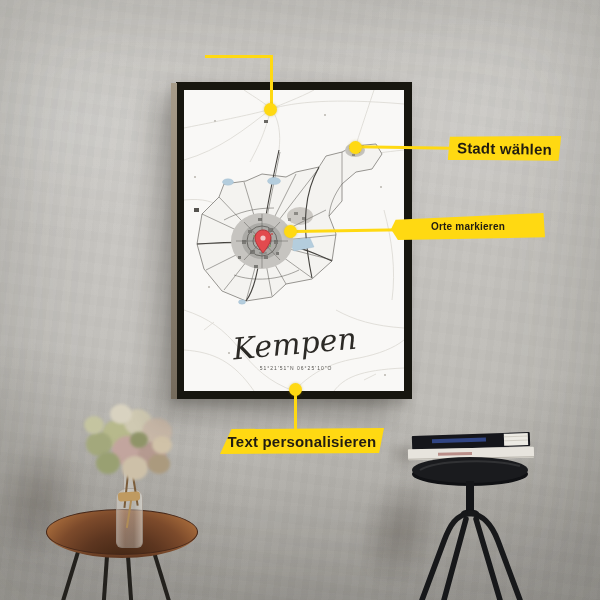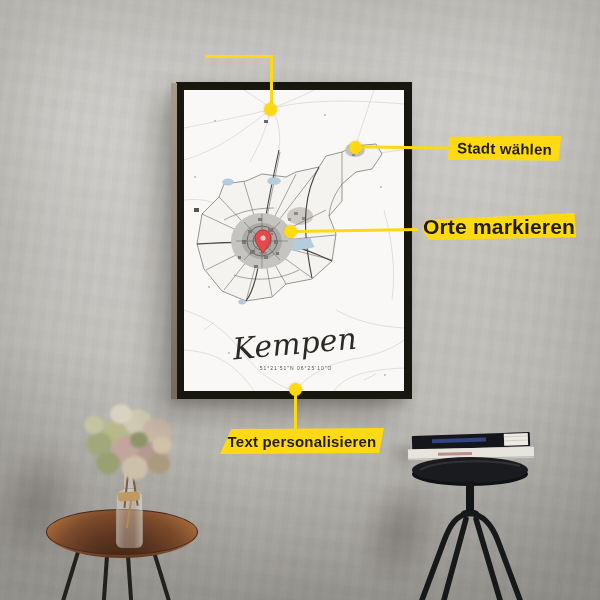--- a/index.html
+++ b/index.html
@@ -53,21 +53,21 @@
   
   .callout {
     position:absolute; z-index:30; background:#ffd912; color:#211c12;
     display:flex; align-items:center; justify-content:center;
     font-weight:600; letter-spacing:.2px; white-space:nowrap;
   }
   .callout-layout { left:26px; top:41px; width:181px; height:30px; font-size:16px;
     clip-path:polygon(0% 15%, 96% 0%, 100% 42%, 97.5% 100%, 2% 98%); }
   .callout-city { left:448px; top:135px; width:113px; height:26px; font-size:15px;
     clip-path:polygon(1.5% 10%, 100% 0%, 98% 95%, 0% 100%); transform:rotate(1deg); }
-  .callout-places { left:422px; top:213px; width:154px; height:27px; font-size:21px;
+  .callout-places { left:391px; top:213px; width:154px; height:27px; font-size:10px;
     clip-path:polygon(3% 25%, 99% 0%, 100% 90%, 4.5% 100%, 0% 60%); }
   .callout-personalize { left:220px; top:428px; width:164px; height:26px; font-size:15px;
     clip-path:polygon(7% 4%, 100% 0%, 97% 96%, 0% 100%); }
 
   .lline { position:absolute; background:#ffd912; z-index:20; }
   .lline-layout-h { left:205px; top:55px; width:68px; height:3px; }
   .lline-layout-v { left:270px; top:56px; width:3px; height:48px; }
   .lline-city { left:357px; top:146px; width:94px; height:3px; transform:rotate(1deg); }
   .lline-places { left:294px; top:229px; width:124px; height:3px; transform:rotate(-.9deg); }
   .lline-personalize { left:294px; top:390px; width:3px; height:41px; }

